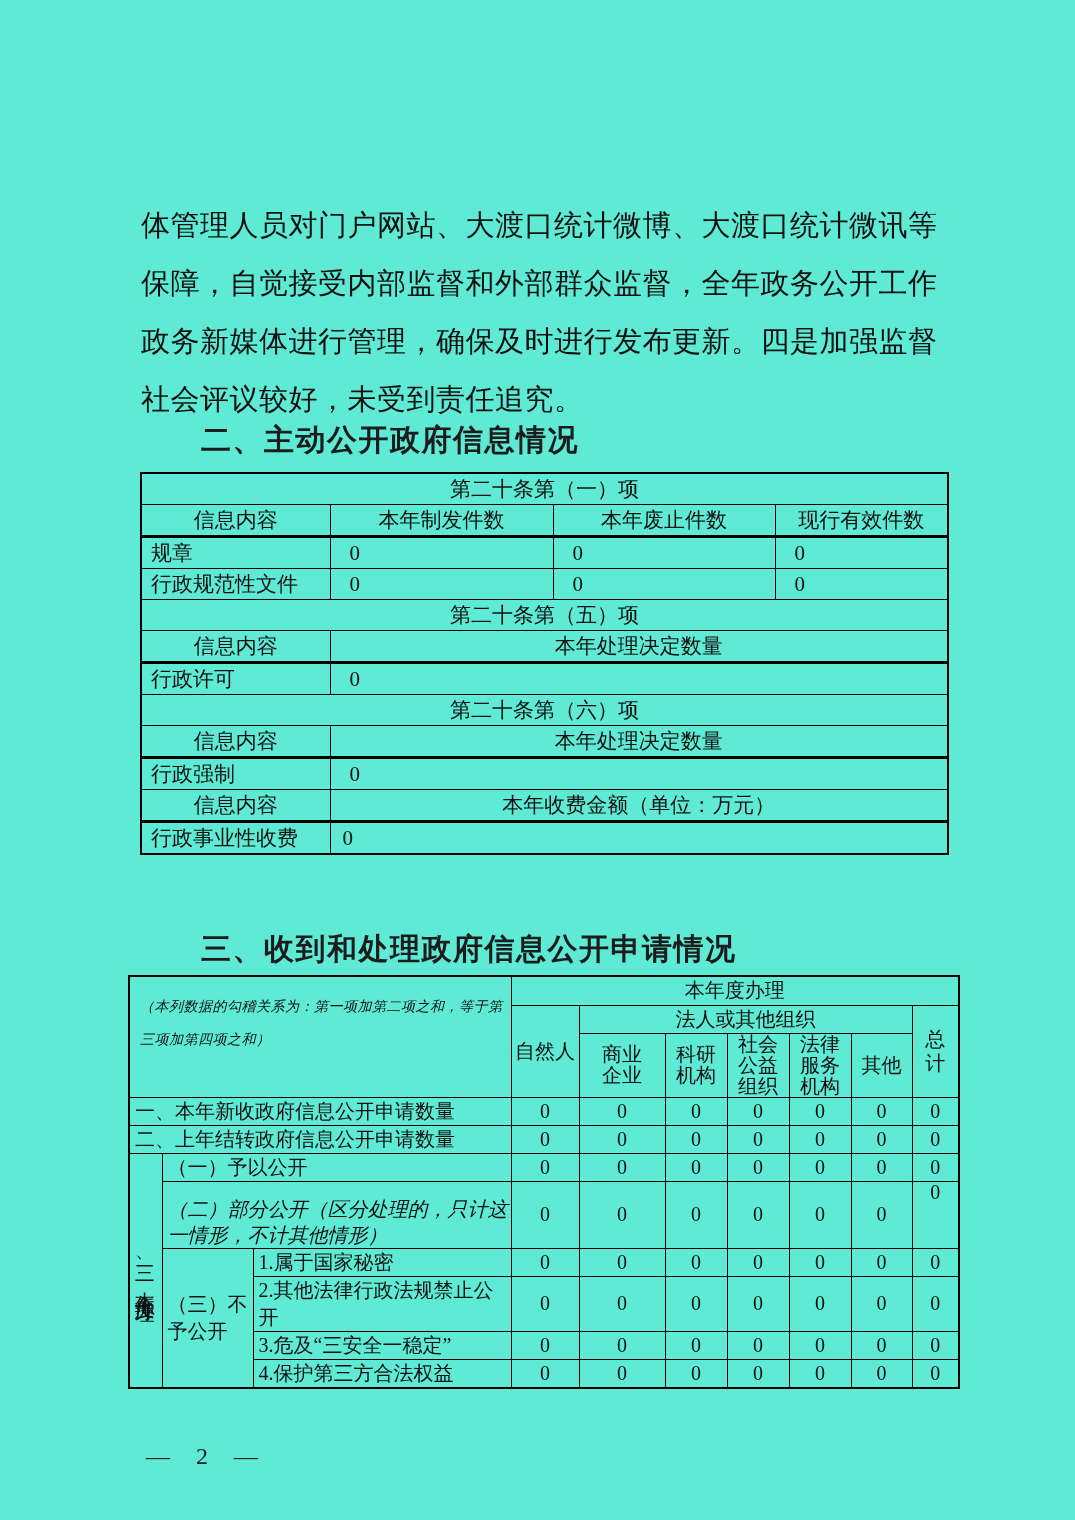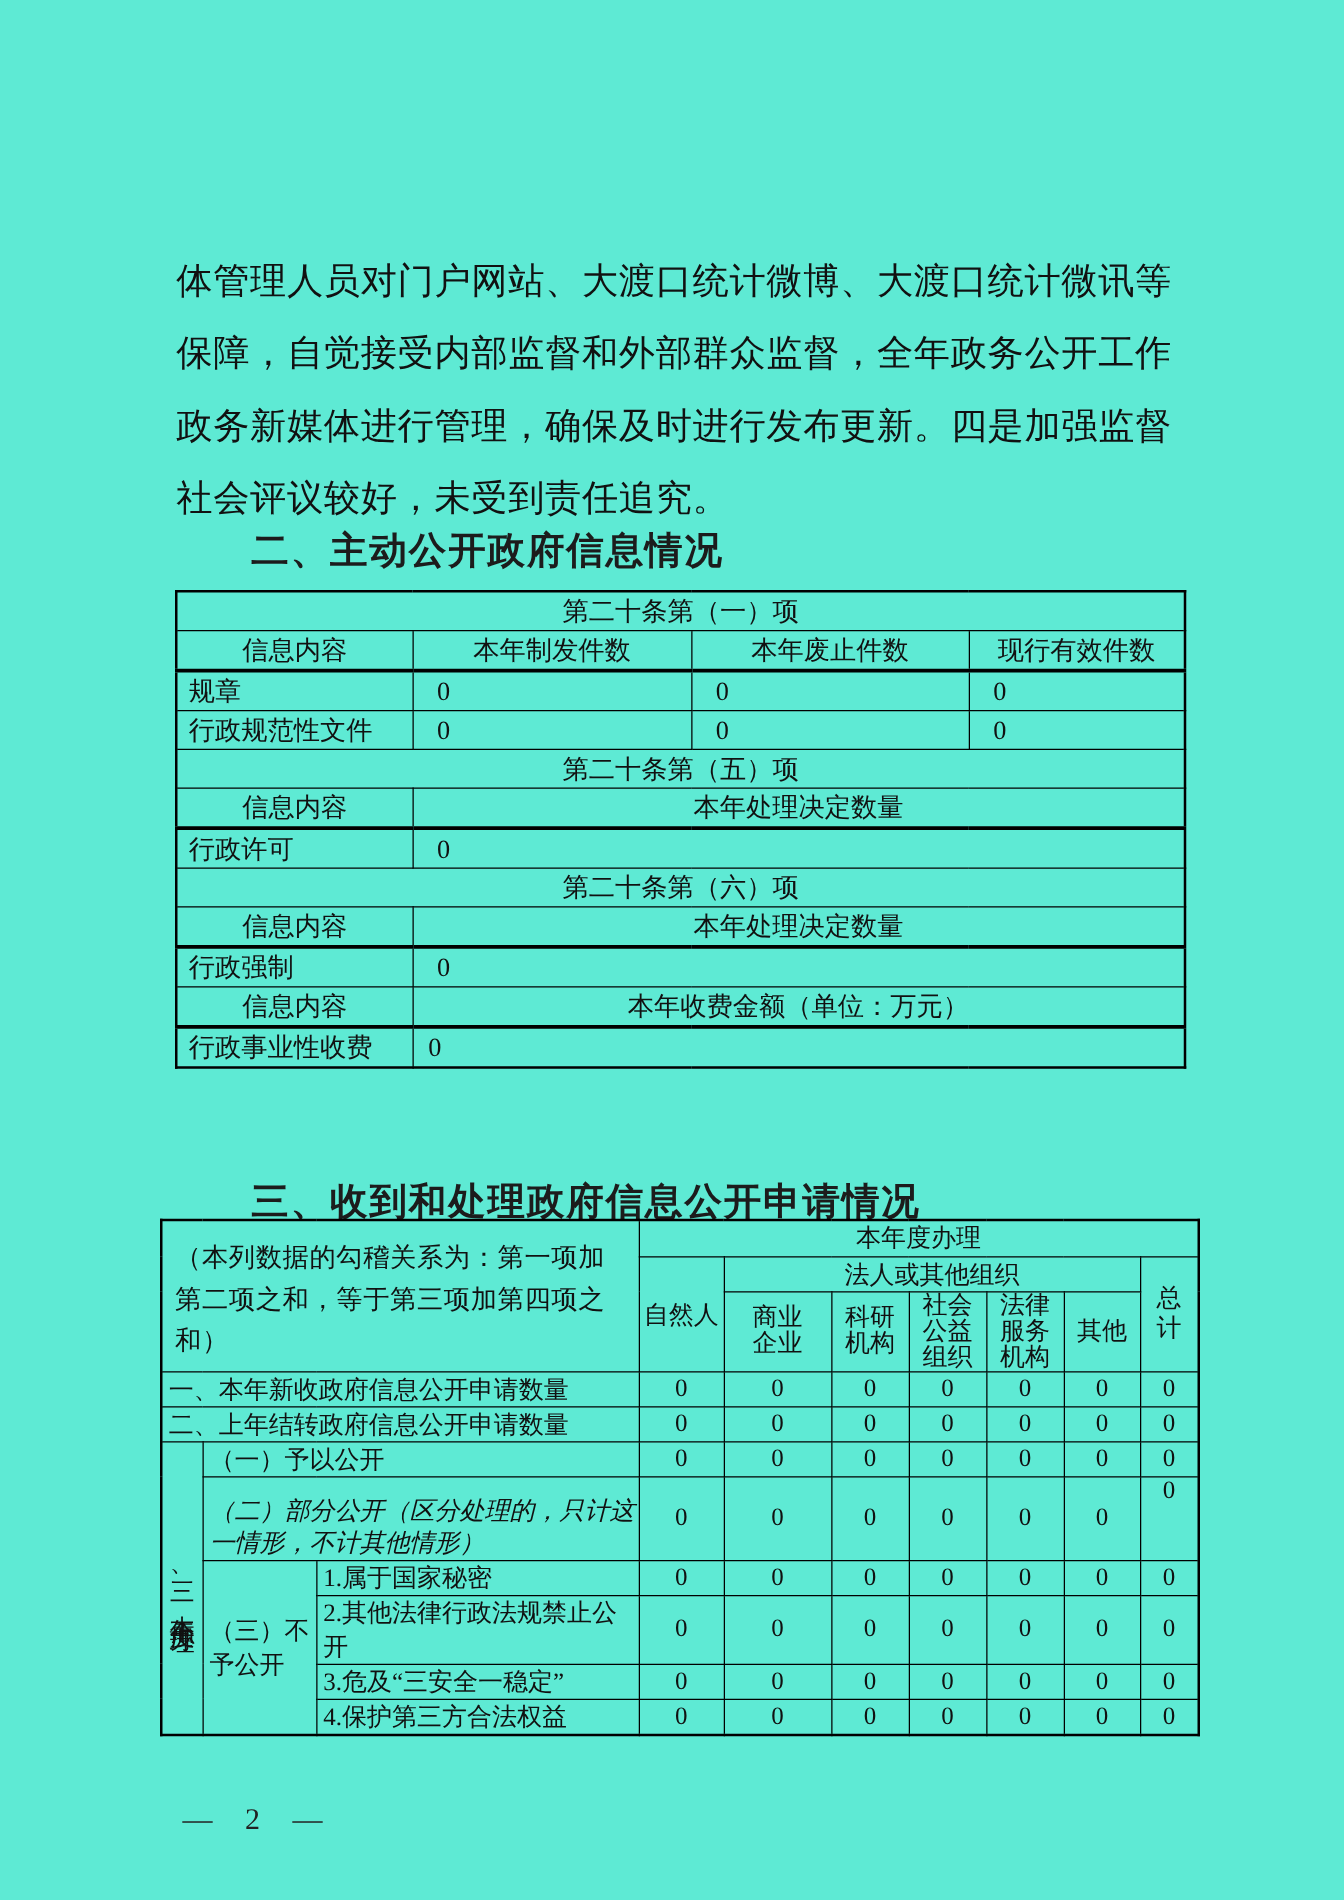--- a/index.html
+++ b/index.html
@@ -11,41 +11,41 @@
   
   .bodytext{position:absolute; left:141px; top:196px; width:800px;}
   .bodyline{font-size:29px; line-height:58px; letter-spacing:0.5px; white-space:nowrap;}
   
   .secheading{
     position:absolute; left:141px; padding-left:60px;
     font-family:"Liberation Sans","DejaVu Sans",sans-serif; font-weight:bold;
     font-size:30px; letter-spacing:1.5px; color:#1c1c1c;
   }
   .h2pos{top:420px;text-align:right;}
-  .h3pos{top:929px;margin-top:12px;}
+  .h3pos{top:929px;}
   
   table{border-collapse:collapse; table-layout:fixed;}
   td{border:1.5px solid #000; padding:0; overflow:hidden;}
   .center{text-align:center;}
   
   .t1{position:absolute; left:140px; top:436px; width:807px; font-size:21px; border:2.5px solid #000;margin-top:36px;}
   .t1 td{height:30px;}
   .t1 .lbl{padding-left:9px;}
   .t1 .val{padding-left:19px;}
   .thick{border-bottom:3px solid #000;}
   
   .t2{position:absolute; left:128px; top:975px; width:830px; font-size:20px; border:2.5px solid #000;}
   .t2 td{height:25px;}
   .t2 .lbl{padding-left:5px;}
   .hr1{height:29px;} .hr2{height:28px;} .hr3{height:58px;} .dr2{height:52px;}
   .pre{white-space:pre-line; line-height:21px; text-align:center;}
   .totalcell{white-space:pre-line; line-height:24px; text-align:center; font-size:20px;}
   .note{
-    vertical-align:top; padding:13px 6px 0 10px; font-size:21px; line-height:33px;
-    letter-spacing:0.5px;
+    vertical-align:top; padding:13px 6px 0 10px; font-size:14px; line-height:33px;
+    font-style:italic; letter-spacing:0.5px;
   }
   .kaiti{font-style:italic; line-height:26px; padding-top:14px;}
   .vert{
     writing-mode:vertical-lr; text-orientation:upright;
     text-align:center; letter-spacing:3px; font-size:20px; padding:6px 0;
   }
   .vtop{vertical-align:top; line-height:1.05;}
   
   .pagefooter{position:absolute; left:146px; top:1443px; font-size:24px; letter-spacing:3px; word-spacing:14px; color:#222;}
 </style>

